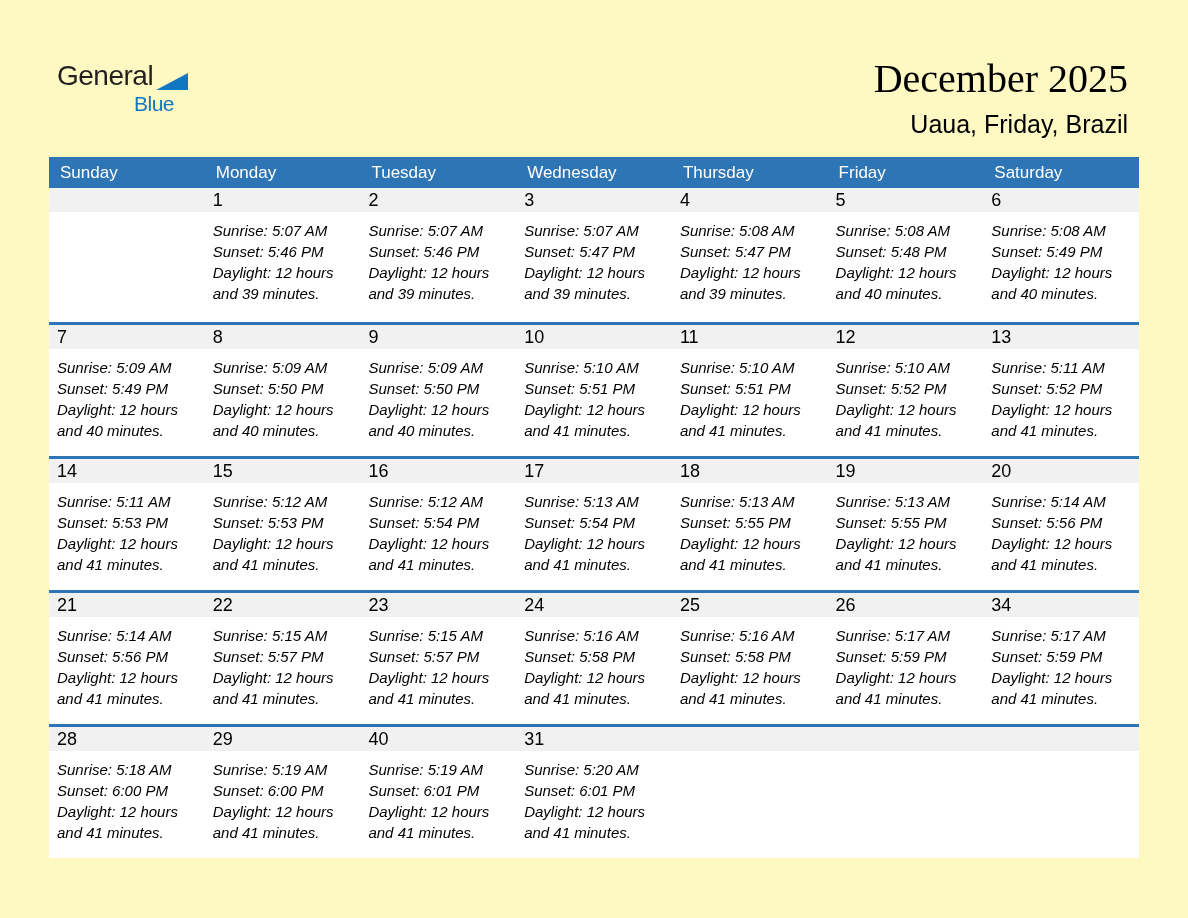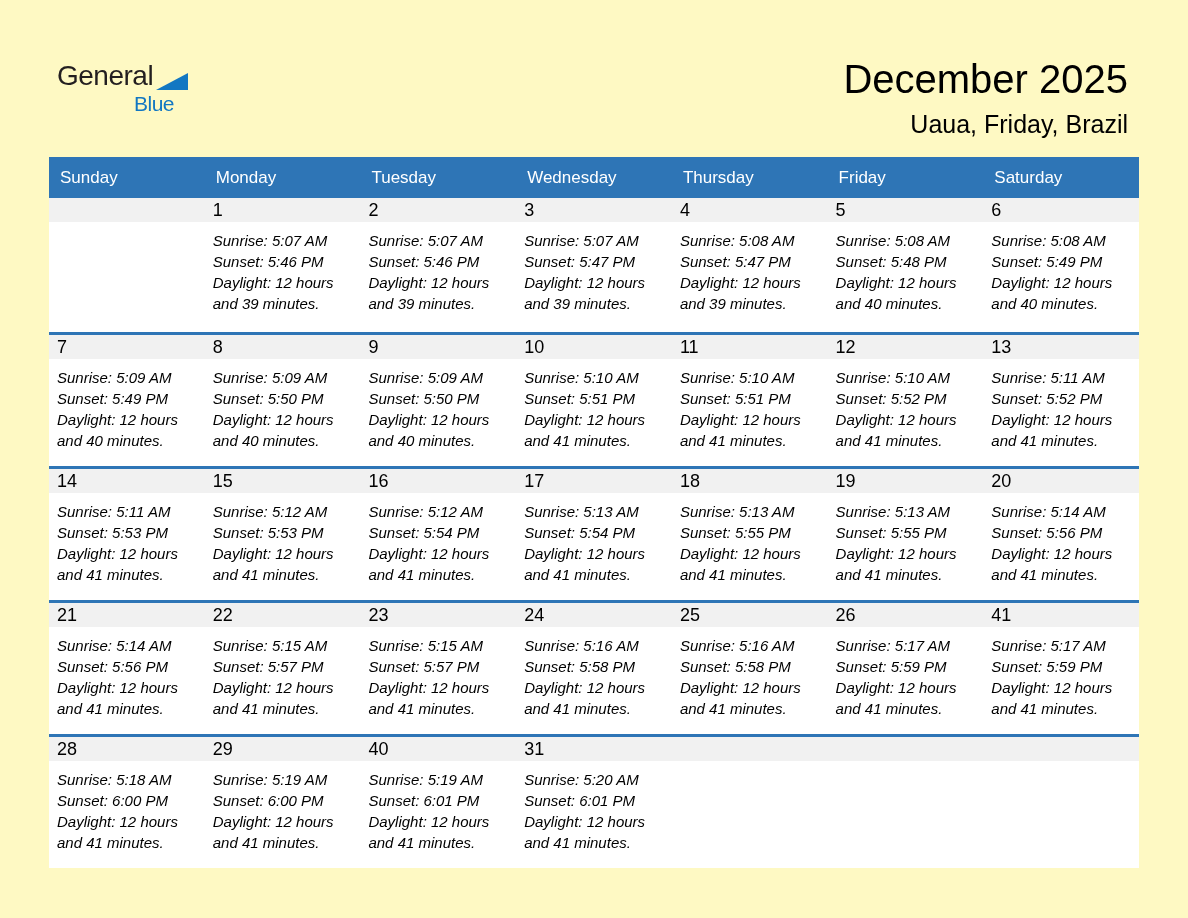--- a/index.html
+++ b/index.html
@@ -18,26 +18,26 @@
 
   
   .logo{position:absolute;left:55px;top:62px;width:150px;height:56px;}
   .logo-general{position:absolute;left:2px;top:0;font-size:28px;line-height:28px;color:var(--logo-black);letter-spacing:-0.5px;}
   .logo-triangle{position:absolute;left:101px;top:11px;width:32px;height:17px;background:var(--logo-blue);
     clip-path:polygon(0 100%,100% 0,100% 100%);}
   .logo-blue{position:absolute;left:79px;top:28px;font-size:21px;line-height:28px;color:var(--logo-blue);letter-spacing:-0.5px;}
 
   
   .title-block{position:absolute;top:56px;right:60px;text-align:right;}
-  .page-title{font-size:40px;line-height:46px;font-weight:400;color:#000;}
+  .page-title{font-size:40px;line-height:46px;font-weight:400;color:#000;font-family:Liberation Serif, serif;}
   .page-subtitle{font-size:25px;line-height:28px;font-weight:400;color:#000;margin-top:8px;}
 
   
   .calendar{position:absolute;left:49px;top:157px;width:1090px;}
-  .weekday-row{display:flex;height:41px;background:var(--header-blue);}
+  .weekday-row{display:flex;height:31px;background:var(--header-blue);}
   .weekday-cell{flex:1 1 0;display:flex;align-items:center;padding-left:11px;
     color:var(--header-text);font-size:17px;font-weight:400;}
   .week-row{display:flex;height:134px;background:#fff;}
   .week-row + .week-row{border-top:3px solid var(--separator-blue);}
   .day-cell{flex:1 1 0;overflow:hidden;}
   .cell-band{height:24px;background:var(--band-gray);display:flex;align-items:center;padding-left:8px;}
   .day-number{font-size:18px;line-height:18px;color:#000;}
   .cell-body{padding:8px 4px 0 8px;font-size:15px;line-height:21px;color:#000;font-style:italic;}
 </style>
 </head>
@@ -366,21 +366,21 @@
     </div>
     <div class="cell-body">
       <div class="cell-line">Sunrise: 5:17 AM</div>
       <div class="cell-line">Sunset: 5:59 PM</div>
       <div class="cell-line">Daylight: 12 hours</div>
       <div class="cell-line">and 41 minutes.</div>
     </div>
   </div>
           <div class="day-cell">
     <div class="cell-band">
-      <span class="day-number">41</span>
+      <span class="day-number">34</span>
     </div>
     <div class="cell-body">
       <div class="cell-line">Sunrise: 5:17 AM</div>
       <div class="cell-line">Sunset: 5:59 PM</div>
       <div class="cell-line">Daylight: 12 hours</div>
       <div class="cell-line">and 41 minutes.</div>
     </div>
   </div>
         </div>
         <div class="week-row">

